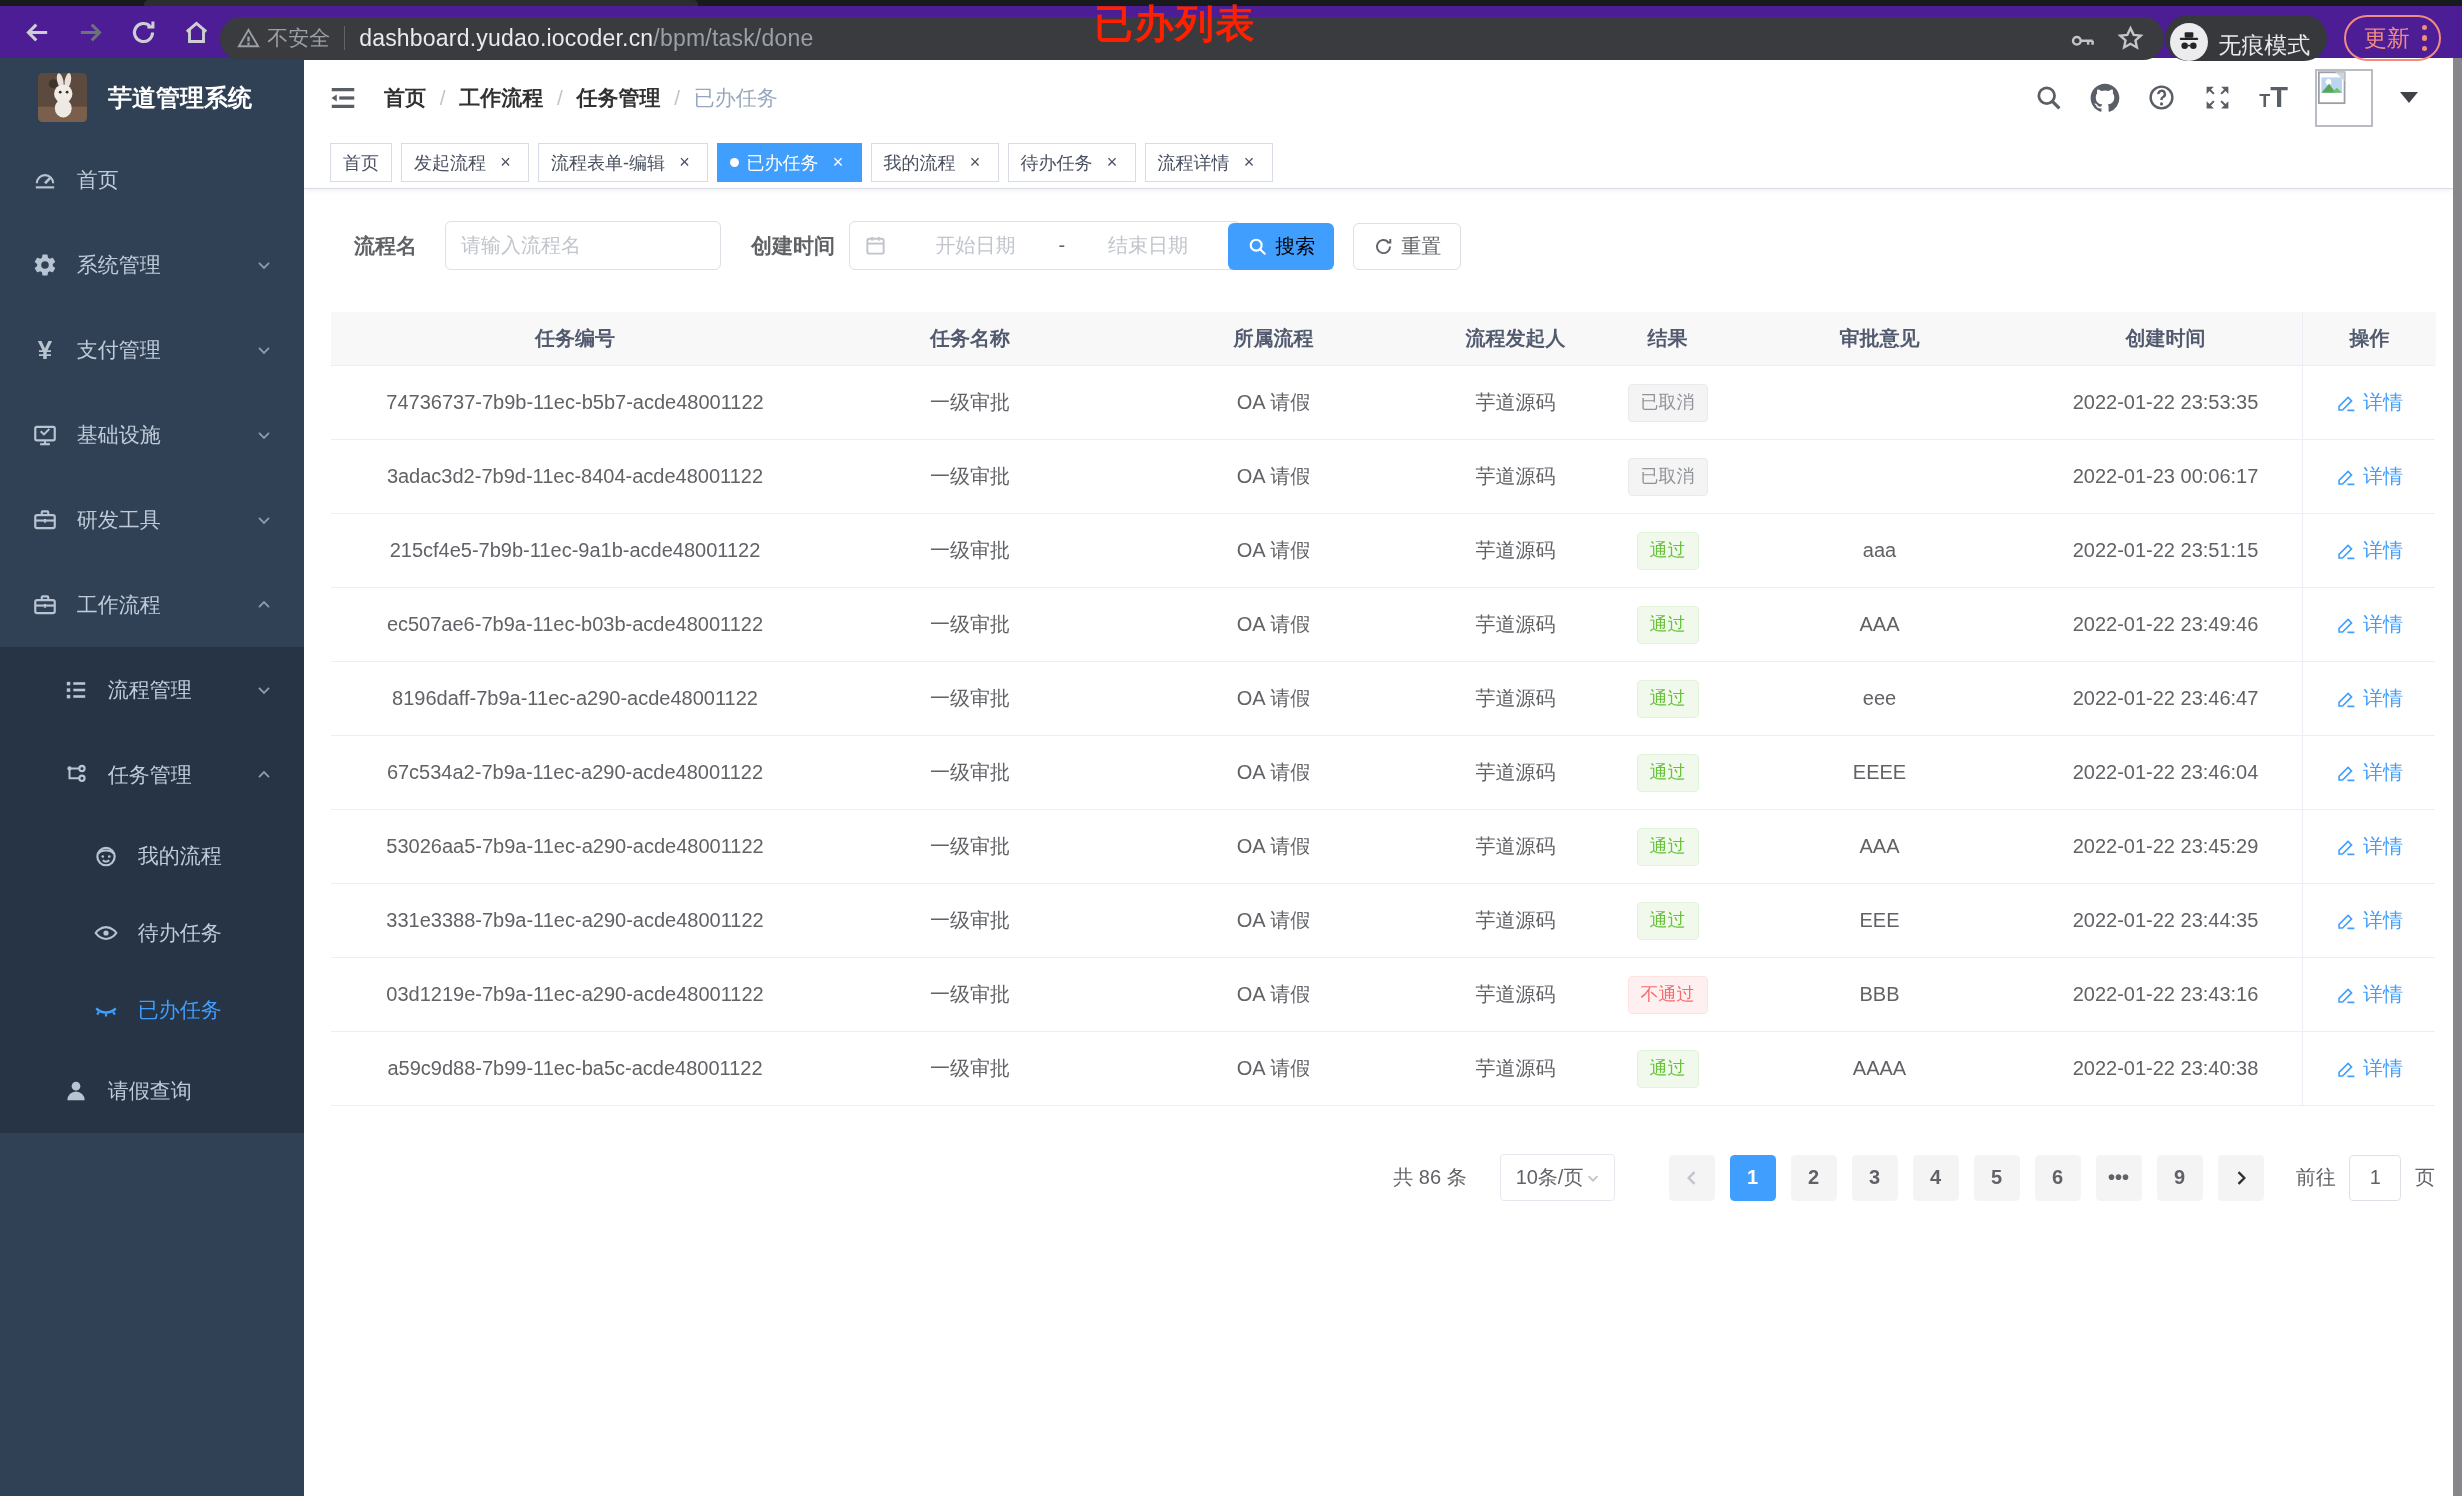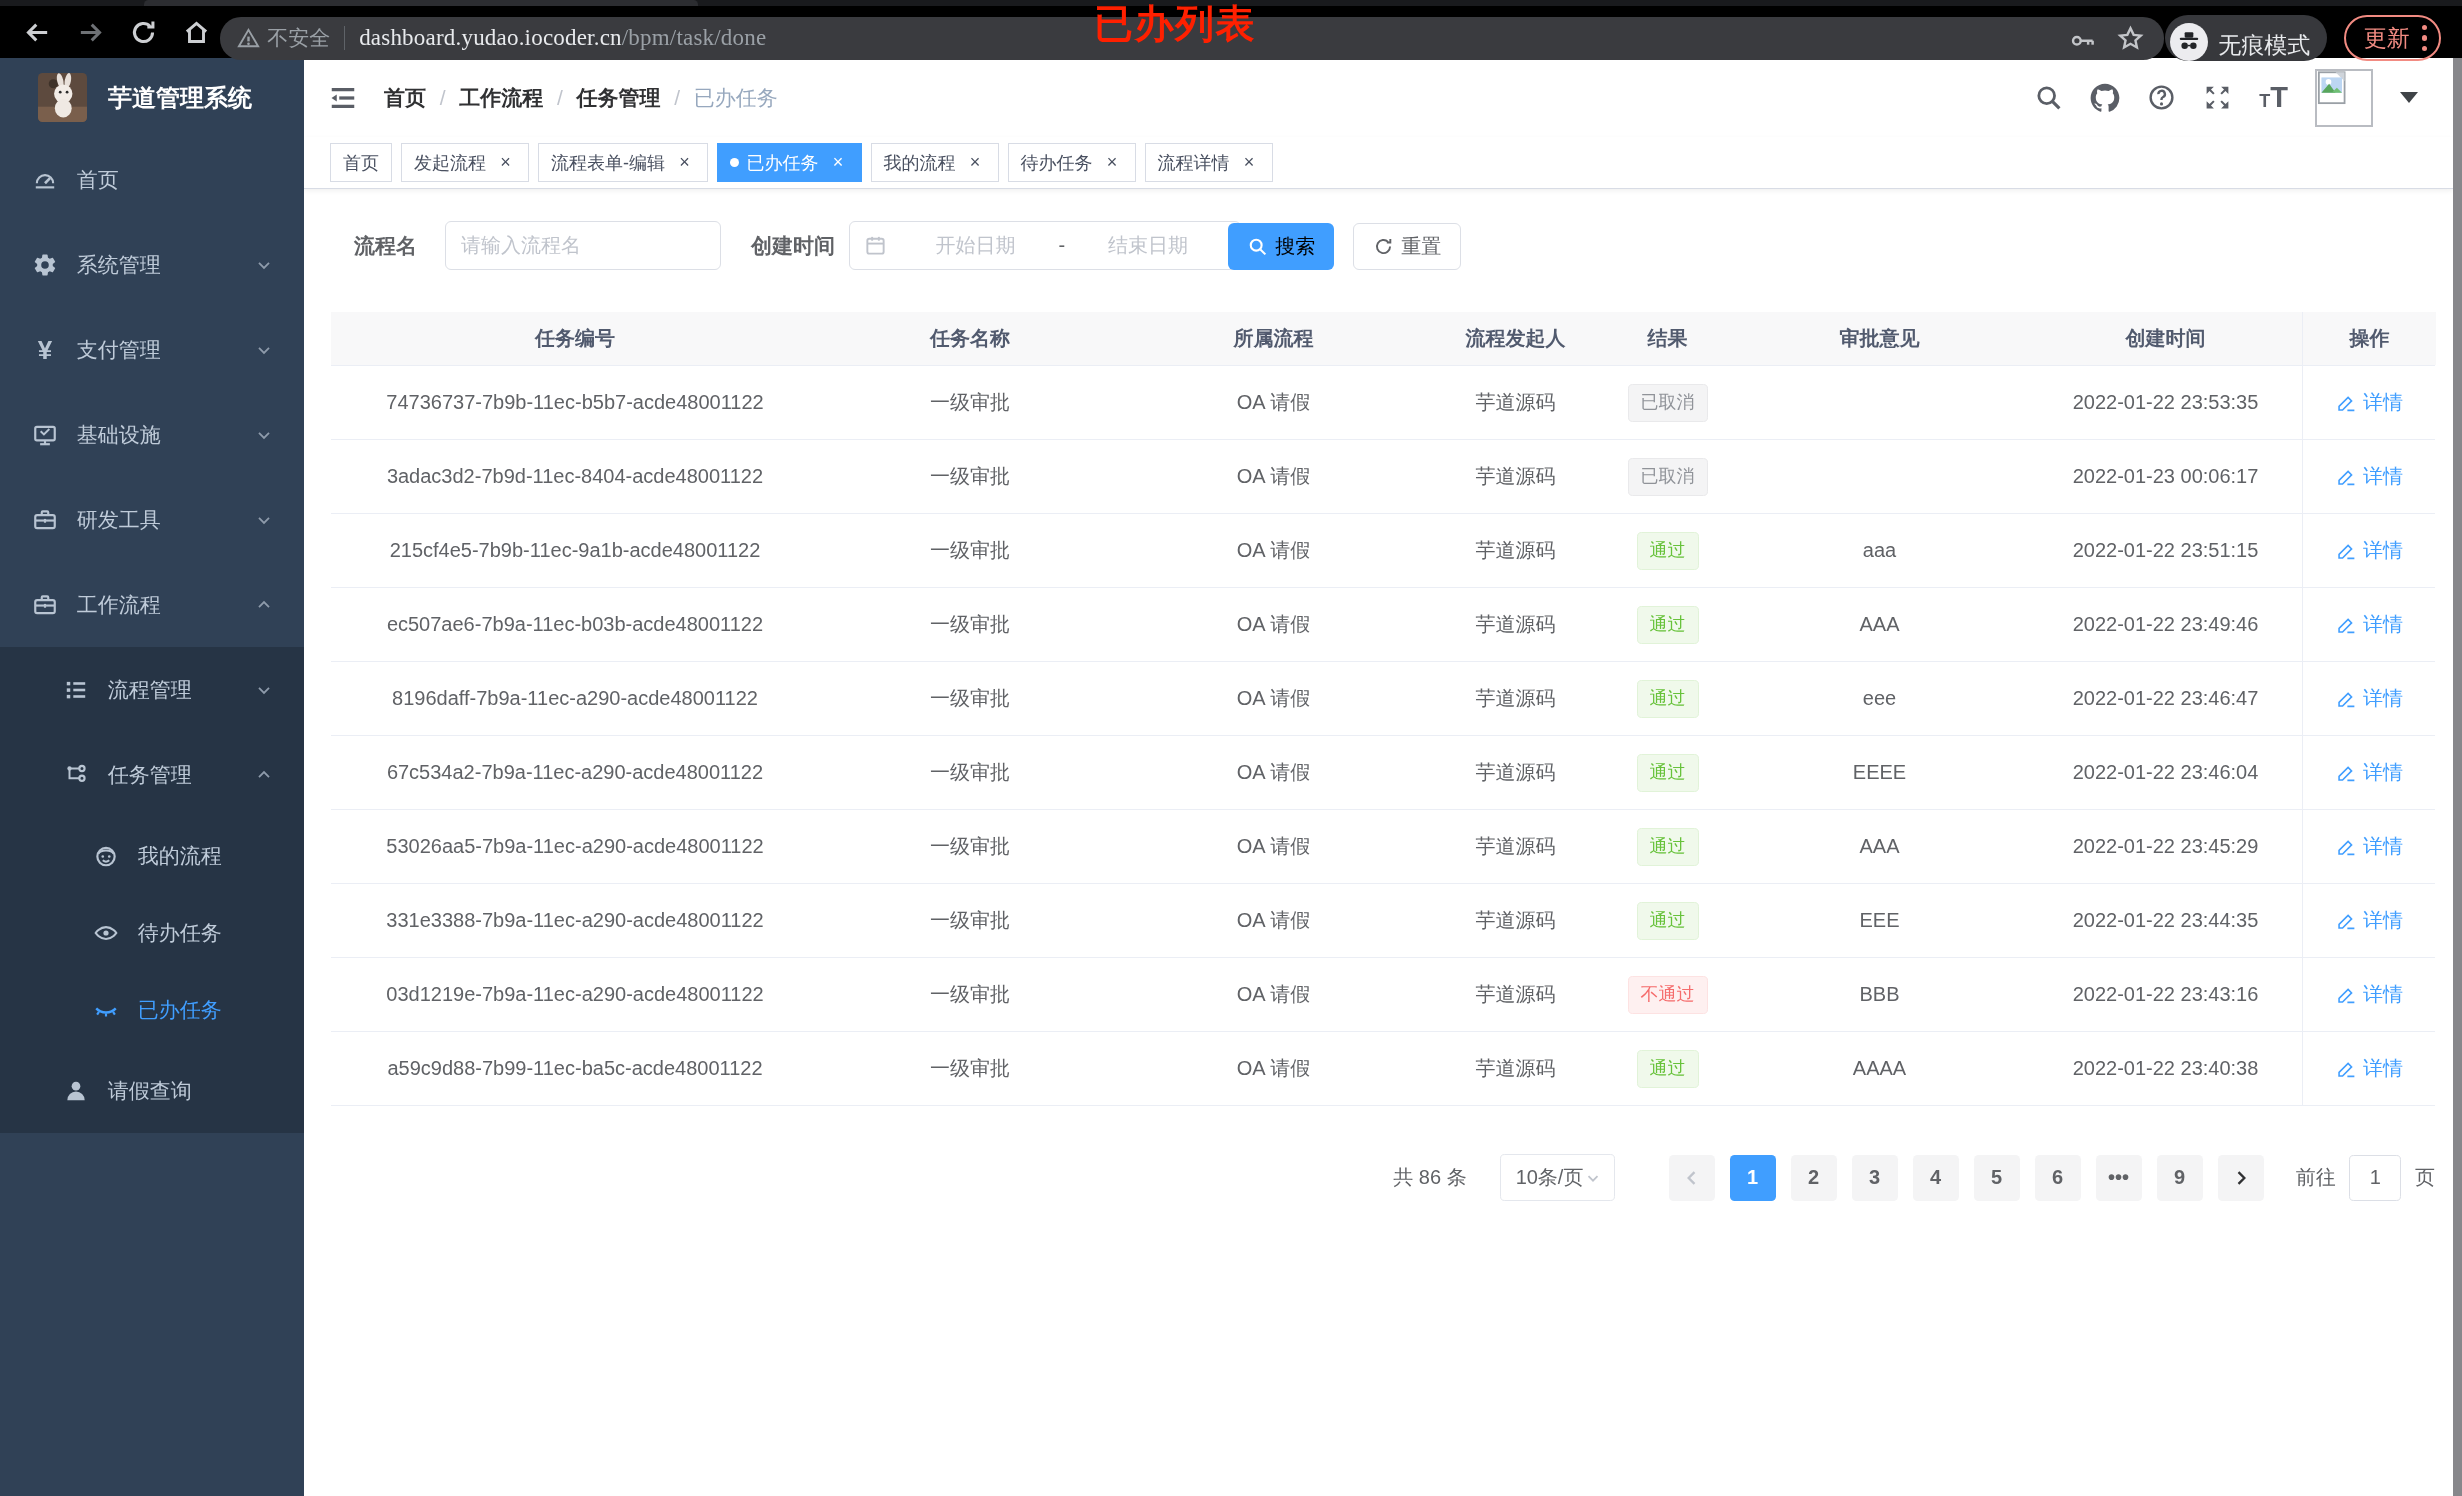--- a/index.html
+++ b/index.html
@@ -1,21 +1,21 @@
 <!DOCTYPE html>
 <html style="font-size:12px"><head>
 <meta charset="utf-8">
 <style>
   * { box-sizing: border-box; margin: 0; padding: 0; }
   html,body { width: 2462px; height: 1496px; overflow: hidden; }
   body { font-family: "Liberation Sans", sans-serif; background: #fff; position: relative; }
   svg { display: block; }
 
   
-  .chrome { position: absolute; left:0; top:0; width:2462px; height:58px; background:#000000; z-index:50;font-family:Liberation Serif, serif; }
+  .chrome { position: absolute; left:0; top:0; width:2462px; height:58px; background:#4c1d95; z-index:50; }
   .chrome-topstrip { position:absolute; left:0; top:0; width:100%; height:6px; background:#191a1d; }
   .chrome-tabhint { position:absolute; left:144px; top:0; width:554px; height:6px; background:#2c2d31; border-radius:4.6px 4.6px 0 0; }
   .chrome-row { position:absolute; left:0; top:6px; width:100%; height:52px; display:flex; align-items:center; }
   .chrome-nav { display:flex; align-items:center; gap:20px; padding-left:21px; }
   .chrome-btn { width:33px; height:33px; display:flex; align-items:center; justify-content:center; border-radius:50%; color:#cdcfd2; }
   .chrome-btn.dim { color:#6e7175; }
   .url-pill { position:absolute; left:220px; top:10.6px; width:1944px; height:43px; background:#3a3b3f; border-radius:21px; display:flex; align-items:center; padding-left:16.7px; }
   .url-sec { display:flex; align-items:center; gap:7.6px; color:#9aa0a6; font-size:21px; }
   .url-divider { width:1.5px; height:24px; background:#5f6368; margin:0 13.7px; }
   .url-text { font-size:23px; color:#e8eaed; letter-spacing:0.2px; }

